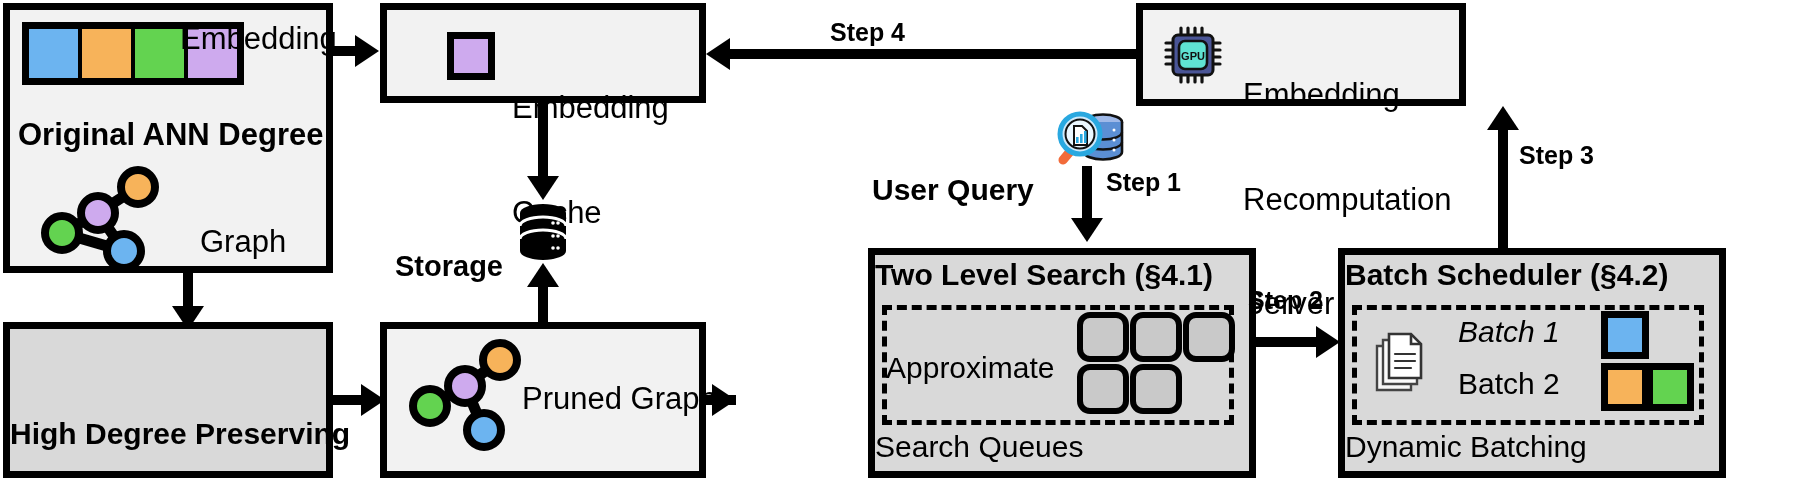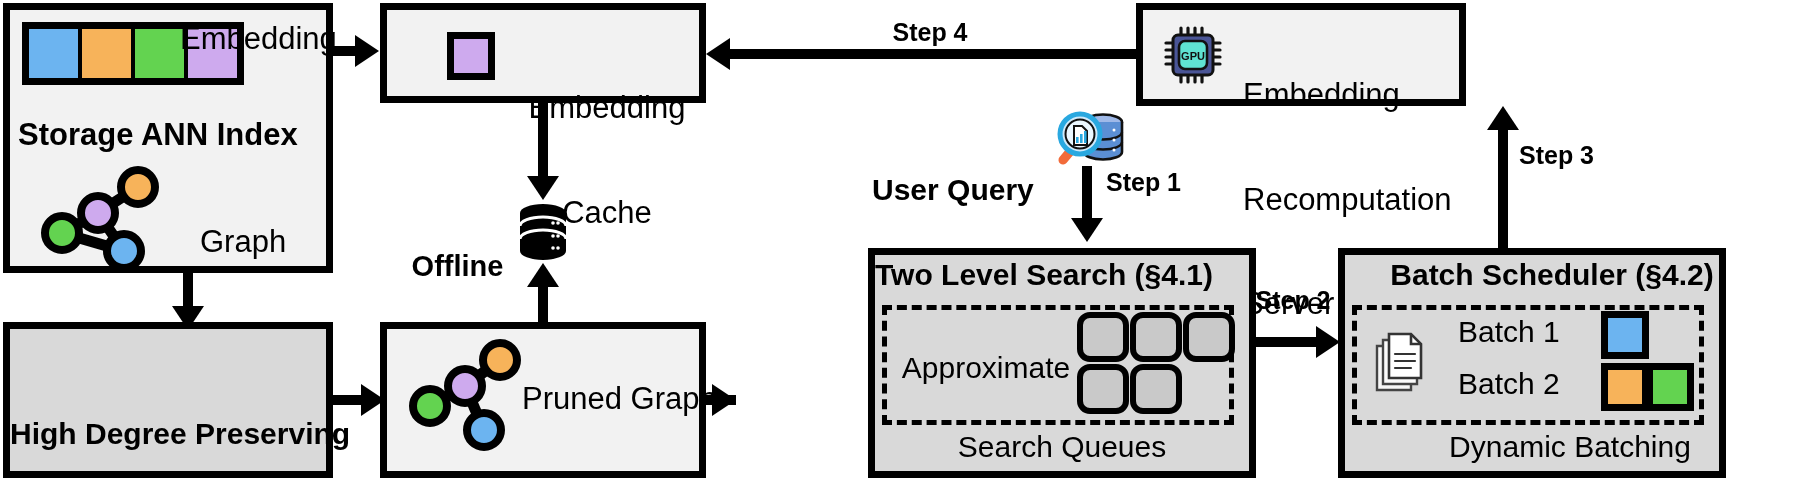--- a/index.html
+++ b/index.html
@@ -3,21 +3,21 @@
 <meta charset="utf-8">
 <style>
   html,body{margin:0;padding:0;background:#ffffff;}
   body{font-family:"Liberation Sans",sans-serif;color:#000;}
   #stage{position:relative;width:1817px;height:481px;background:#fff;overflow:hidden;}
 
   .box{position:absolute;box-sizing:border-box;border:7px solid #000;background:#f2f2f2;}
   .box.dark{background:#d9d9d9;}
   .lbl{position:absolute;white-space:pre;line-height:1.12;}
   .b{font-weight:bold;}
-  .ctr{text-align:center;}
+  .ctr{text-align:left;}
 
   
   .bar{position:absolute;background:#000;}
   .tri{position:absolute;width:0;height:0;}
   .tri.r{border-top:16px solid transparent;border-bottom:16px solid transparent;border-left:24px solid #000;}
   .tri.l{border-top:16px solid transparent;border-bottom:16px solid transparent;border-right:24px solid #000;}
   .tri.d{border-left:16px solid transparent;border-right:16px solid transparent;border-top:24px solid #000;}
   .tri.u{border-left:16px solid transparent;border-right:16px solid transparent;border-bottom:24px solid #000;}
 
   
@@ -43,21 +43,21 @@
 
   <div class="strip" style="left:22px;top:22px;">
     <div class="cell" style="background:#6cb4f0"></div>
     <div class="cell" style="background:#f7b35a"></div>
     <div class="cell" style="background:#63d350"></div>
     <div class="cell" style="background:#ceaaee"></div>
   </div>
 
   <div class="lbl" style="left:180px;top:22px;font-size:31px;">Embedding</div>
 
-  <div class="lbl b" style="left:18px;top:118px;font-size:31px;">Storage ANN Index</div>
+  <div class="lbl b" style="left:18px;top:118px;font-size:31px;">Original ANN Degree</div>
 
   <svg style="position:absolute;left:30px;top:165px;width:140px;height:105px;" viewBox="0 0 140 105">
     <g stroke="#000" stroke-width="11" stroke-linecap="round">
       <line x1="32" y1="68" x2="68" y2="48"></line>
       <line x1="68" y1="48" x2="108" y2="22"></line>
       <line x1="68" y1="48" x2="94" y2="86"></line>
       <line x1="32" y1="68" x2="94" y2="86"></line>
     </g>
     <circle cx="108" cy="22" r="17" fill="#f7b35a" stroke="#000" stroke-width="8"></circle>
     <circle cx="68" cy="48" r="17" fill="#ceaaee" stroke="#000" stroke-width="8"></circle>
@@ -112,21 +112,20 @@
   <div class="lbl" style="left:1243px;top:9px;font-size:31px;">
     <div>Embedding</div>
     <div>Recomputation</div>
     <div>Server</div>
   </div>
 
   <div class="bar" style="left:538px;top:103px;width:10px;height:75px;"></div>
   <div class="tri d" style="left:527px;top:176px;"></div>
 
   <div class="lbl b ctr" style="left:395px;top:185px;width:125px;font-size:29px;">
-    <div>Offline</div>
     <div>Storage</div>
   </div>
 
   <svg style="position:absolute;left:517px;top:203px;width:52px;height:58px;" viewBox="0 0 52 58">
     <ellipse cx="26" cy="10" rx="23" ry="9" fill="#000"></ellipse>
     <rect x="3" y="10" width="46" height="13" fill="#000"></rect>
     <ellipse cx="26" cy="23" rx="23" ry="9" fill="#000" stroke="#fff" stroke-width="3"></ellipse>
     <rect x="3" y="23" width="46" height="13" fill="#000"></rect>
     <ellipse cx="26" cy="36" rx="23" ry="9" fill="#000" stroke="#fff" stroke-width="3"></ellipse>
     <rect x="3" y="36" width="46" height="12" fill="#000"></rect>
@@ -245,21 +244,21 @@
     <path d="M12 12 h24 l10 10 v34 H12 z" fill="#fbfbfb" stroke="#444" stroke-width="2.4"></path>
     <path d="M18 6 h22 l10 10 v34 H18 z" fill="#fff" stroke="#333" stroke-width="2.6"></path>
     <path d="M40 6 v10 h10" fill="none" stroke="#333" stroke-width="2.6"></path>
     <g stroke="#333" stroke-width="2.2" stroke-linecap="round">
       <line x1="24" y1="26" x2="44" y2="26"></line>
       <line x1="24" y1="33" x2="44" y2="33"></line>
       <line x1="24" y1="40" x2="40" y2="40"></line>
     </g>
   </svg>
 
-  <div class="lbl" style="left:1458px;top:315px;font-size:30px;">Batch 1</div>
+  <div class="lbl" style="left:1458px;top:315px;font-size:30px;font-style:italic;">Batch 1</div>
   <div class="sq" style="left:1601px;top:311px;width:48px;height:48px;background:#6cb4f0;"></div>
 
   <div class="lbl" style="left:1458px;top:367px;font-size:30px;">Batch 2</div>
   <div class="sq" style="left:1601px;top:363px;width:48px;height:48px;background:#f7b35a;"></div>
   <div class="sq" style="left:1646px;top:363px;width:48px;height:48px;background:#63d350;"></div>
 
   <div class="lbl ctr" style="left:1345px;top:430px;width:450px;font-size:30px;">Dynamic Batching</div>
 
   <div class="bar" style="left:1498px;top:130px;width:10px;height:118px;"></div>
   <div class="tri u" style="left:1487px;top:106px;"></div>

